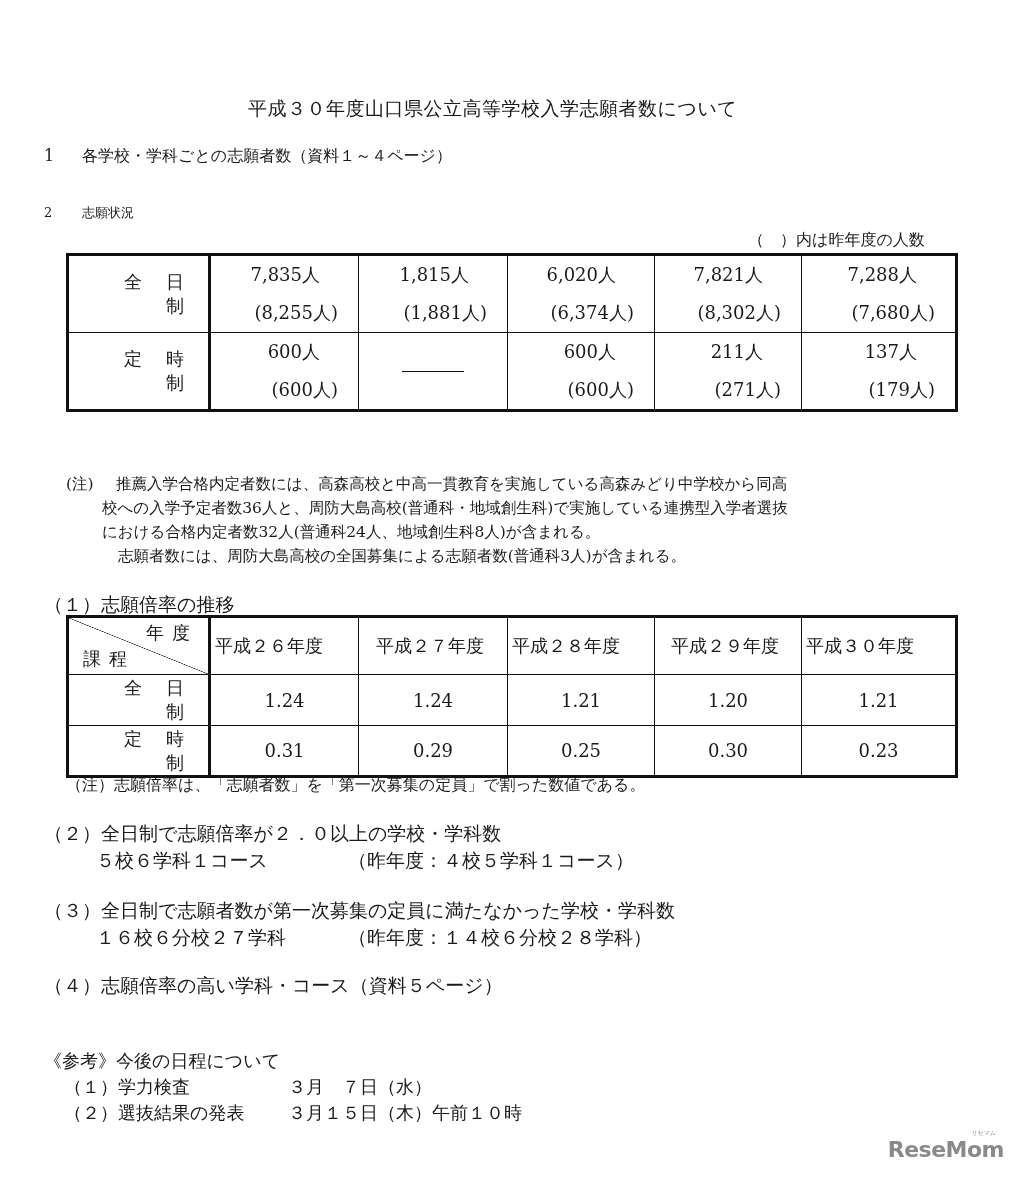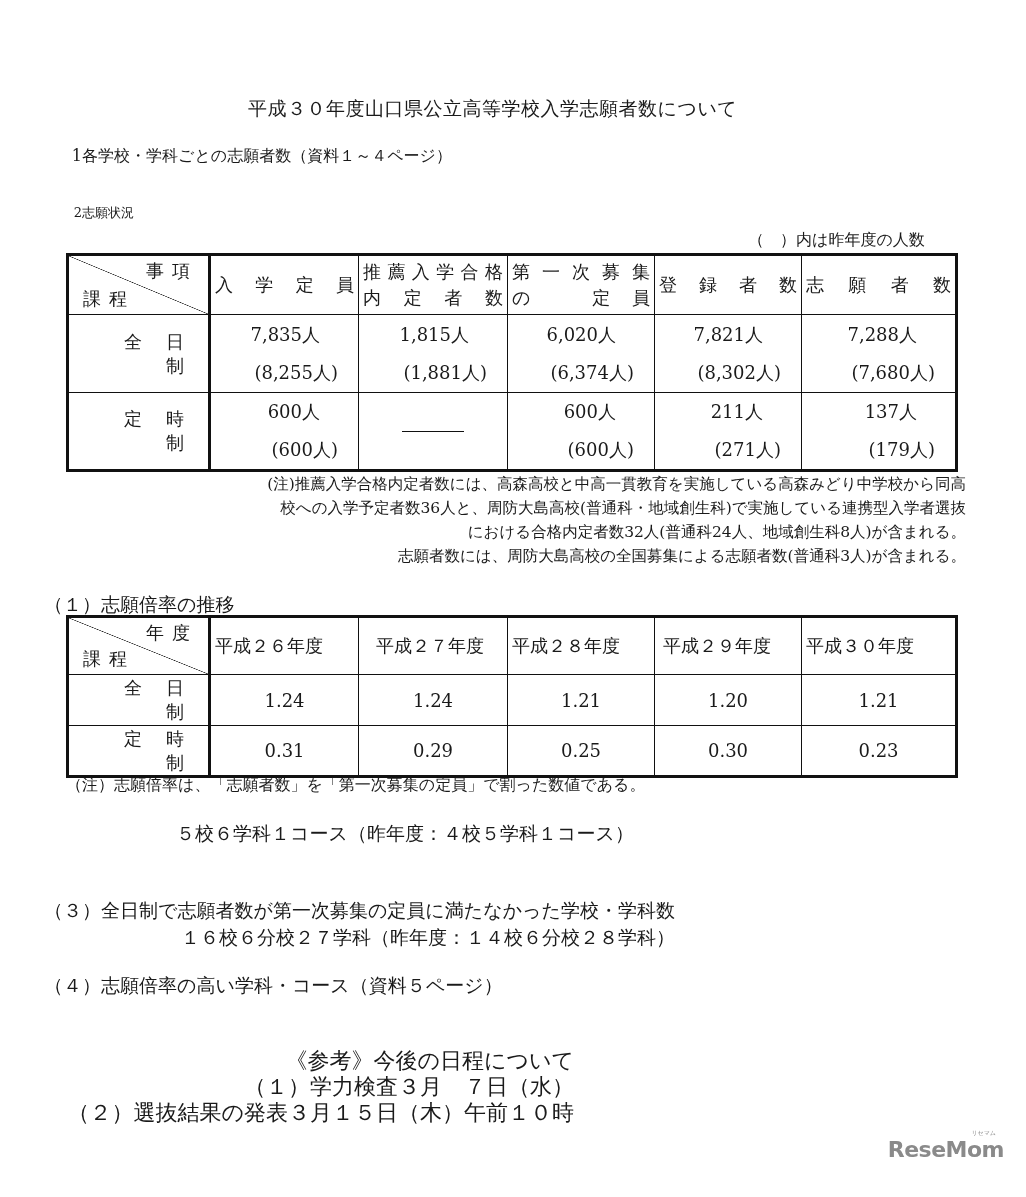--- a/index.html
+++ b/index.html
@@ -1,21 +1,21 @@
 <!DOCTYPE html>
 <html><head>
   <meta charset="utf-8">
   <style>
     html, body { margin: 0; padding: 0; background: #ffffff; }
     body {
       width: 1026px; height: 1197px; position: relative; overflow: hidden;
       font-family: "DejaVu Serif", "Liberation Serif", serif;
       color: #1a1a1a;
     }
-    .abs { position: absolute; white-space: nowrap; text-align: right; }
+    .abs { position: absolute; white-space: nowrap; }
     .title { left: 248px; top: 96px; font-size: 19px; letter-spacing: 0.5px; }
     .h1 { left: 44px; top: 146px; font-size: 16px; }
     .h2 { left: 44px; top: 204px; font-size: 13px; }
     .h1 .num, .h2 .num { display: inline-block; width: 38px; }
     .unit-note { left: 748px; top: 230px; font-size: 16px; }
 
     table.grid { position: absolute; border-collapse: collapse; table-layout: fixed; }
     table.grid td {
       border: 1px solid #111; padding: 0; font-size: 18px; vertical-align: middle;
     }
@@ -51,21 +51,21 @@
     #table2 .body-row { height: 51px; }
     .center { text-align: center; }
     .note2 { left: 66px; top: 775px; font-size: 16px; }
 
     .block { left: 44px; font-size: 19px; line-height: 27px; }
     .block .sub { display: block; padding-left: 52px; }
     .block .sub .gap { display: inline-block; }
     .p2 { top: 820px; }
     .p3 { top: 897px; }
     .p4 { top: 972px; }
-    .ref { left: 44px; top: 1048px; font-size: 22px; line-height: 26px; }
+    .ref { left: 44px; top: 1048px; font-size: 18px; line-height: 26px; }
     .ref .row { display: block; padding-left: 20px; }
     .ref .row .lab { display: inline-block; width: 224px; }
 
     .logo {
       right: 22px; bottom: 35px; font-family: "DejaVu Sans", "Liberation Sans", sans-serif;
       font-weight: bold; font-size: 22px; color: #8a8a8a; letter-spacing: -0.5px;
     }
     .logo .kana { position: absolute; right: 8px; top: -8px; font-size: 6px; font-weight: normal; letter-spacing: 0; }
   </style>
 </head>
@@ -86,39 +86,20 @@
 <table class="grid" id="table1">
   <colgroup>
     <col style="width:142px">
       <col style="width:149px">
       <col style="width:149px">
       <col style="width:147px">
       <col style="width:147px">
       <col style="width:155px">
   </colgroup>
   <tbody>
-      <tr class="hdr-row">
-    <td class="first-col">
-      <div class="diag">
-        <span class="tr">事項</span>
-        <span class="bl">課程</span>
-      </div>
-    </td>
-    <td class="hcell"><span>入学定員</span></td>
-    <td class="hcell">
-          <div>推薦入学合格</div>
-          <div>内定者数</div>
-        </td>
-    <td class="hcell">
-          <div>第一次募集</div>
-          <div>の　定員</div>
-        </td>
-    <td class="hcell"><span>登録者数</span></td>
-    <td class="hcell"><span>志願者数</span></td>
-  </tr>
   <tr class="body-row">
     <td class="first-col course">全日制</td>
     <td class="cell2">
           <span class="cur">7,835人</span>
           <span class="prev">(8,255人)</span>
         </td>
     <td class="cell2">
           <span class="cur">1,815人</span>
           <span class="prev">(1,881人)</span>
         </td>
@@ -182,21 +163,21 @@
       <tr class="hdr-row">
     <td class="first-col">
       <div class="diag" style="height:56px">
         <span class="tr">年度</span>
         <span class="bl">課程</span>
       </div>
     </td>
     <td style="padding-left:4px">平成２６年度</td>
     <td style="padding-left:17px">平成２７年度</td>
     <td style="padding-left:4px">平成２８年度</td>
-    <td style="padding-left:8px">平成２９年度</td>
+    <td style="padding-left:16px">平成２９年度</td>
     <td style="padding-left:4px">平成３０年度</td>
   </tr>
   <tr class="body-row">
     <td class="first-col course">全日制</td>
     <td class="center">1.24</td>
     <td class="center">1.24</td>
     <td class="center">1.21</td>
     <td class="center">1.20</td>
     <td class="center">1.21</td>
   </tr>
@@ -207,20 +188,21 @@
     <td class="center">0.25</td>
     <td class="center">0.30</td>
     <td class="center">0.23</td>
   </tr>
 </tbody>
   </table>
 
 <div class="abs note2">（注）志願倍率は、「志願者数」を「第一次募集の定員」で割った数値である。</div>
 
 <div class="abs block p2">
+  <span>（２）全日制で志願倍率が２．０以上の学校・学科数</span>
   <span class="sub"><span class="gap" style="width:252px">５校６学科１コース</span><span>（昨年度：４校５学科１コース）</span></span>
 </div>
 
 <div class="abs block p3">
   <span>（３）全日制で志願者数が第一次募集の定員に満たなかった学校・学科数</span>
   <span class="sub"><span class="gap" style="width:252px">１６校６分校２７学科</span><span>（昨年度：１４校６分校２８学科）</span></span>
 </div>
 
 <div class="abs block p4">（４）志願倍率の高い学科・コース（資料５ページ）</div>
 

